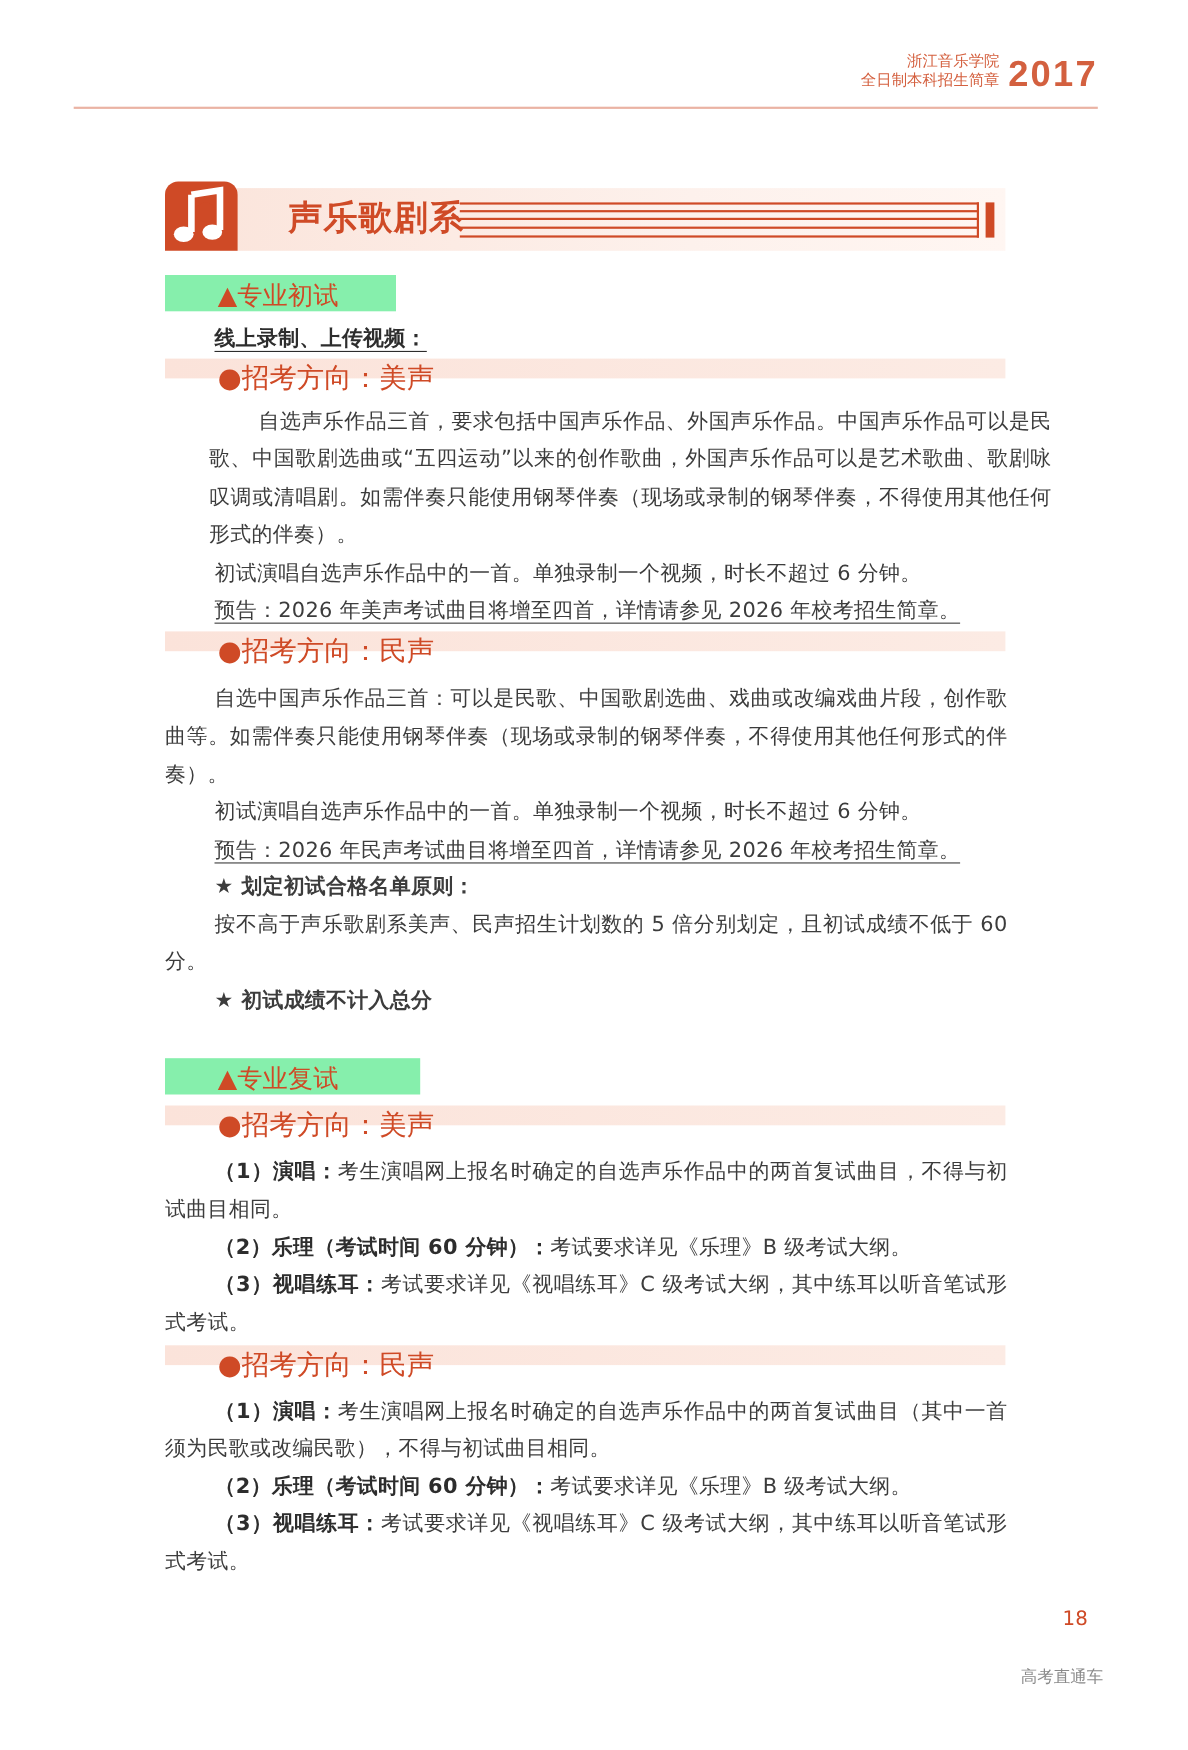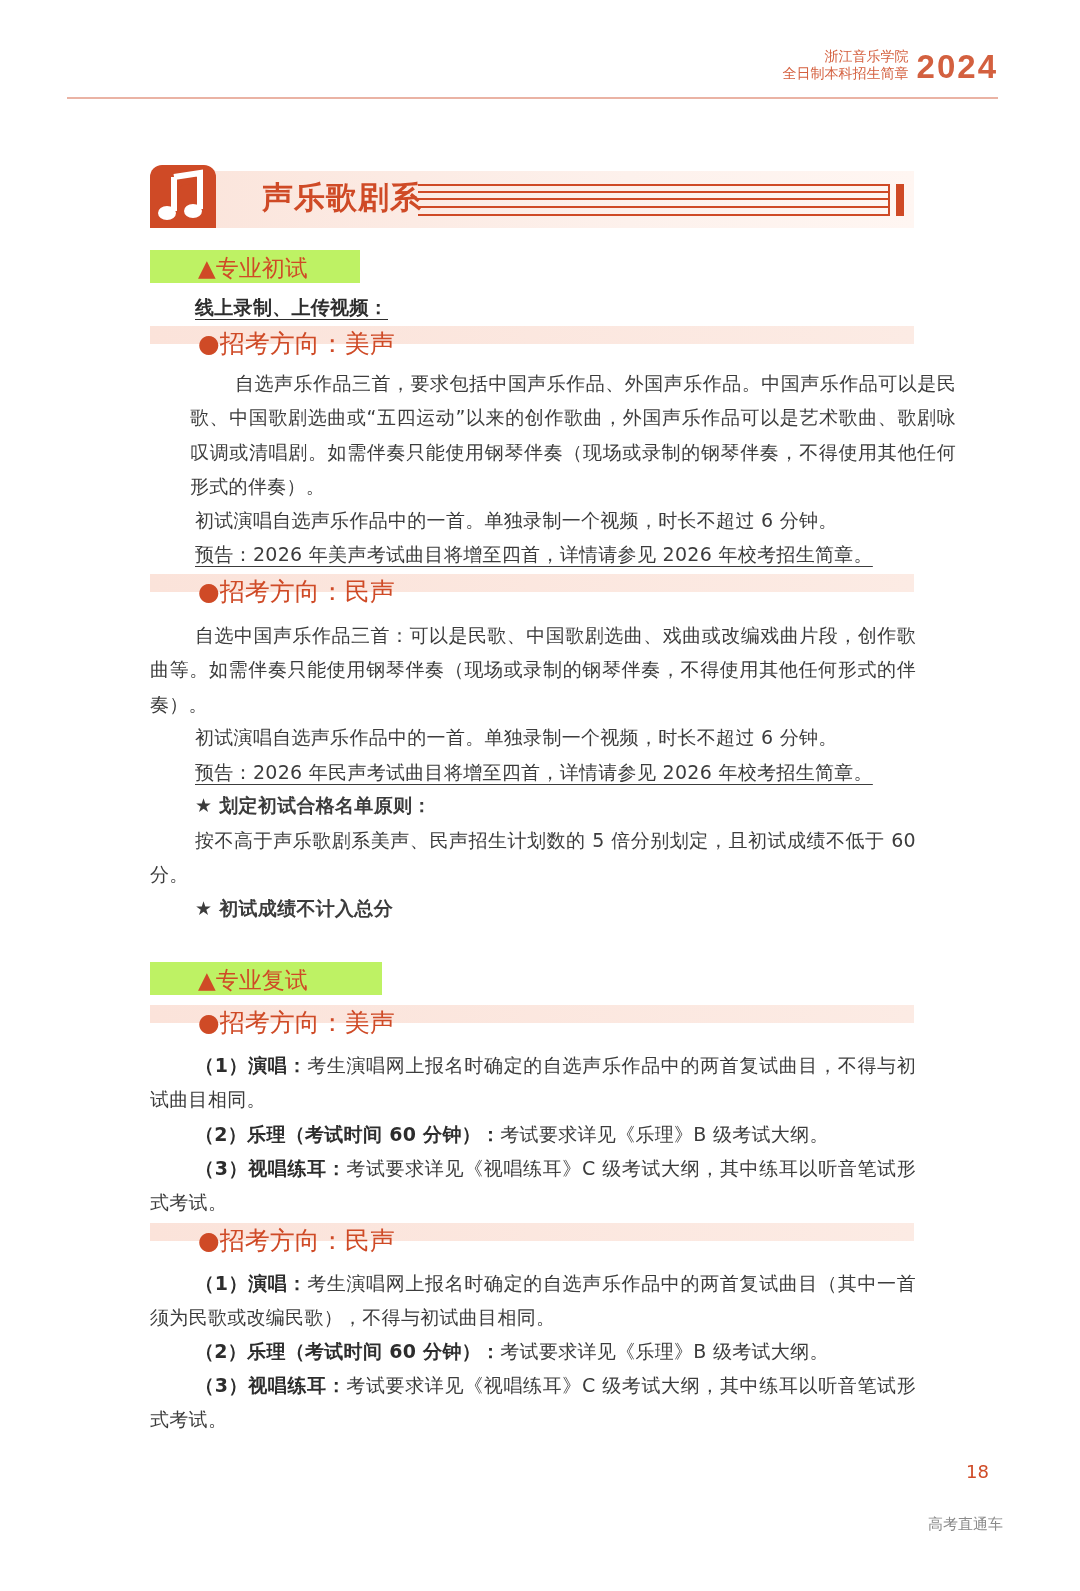--- a/index.html
+++ b/index.html
@@ -19,21 +19,21 @@
     background: linear-gradient(90deg, #fbe5dc 0%, #fdf1ec 60%, #fff6f2 100%); }
   .banner-icon { position: absolute; left: 0; top: 0; width: 66px; height: 63px; background: #cf4a26;
     border-top-left-radius: 12px; border-top-right-radius: 12px; }
   .banner-title { position: absolute; left: 88px; top: 12px; font-size: 31px; font-weight: bold; color: #cf4a26;
     font-family: "DejaVu Serif", serif; letter-spacing: 1px; margin-left: 24px; }
   .staff { position: absolute; left: 268px; top: 19px; width: 472px; height: 32px; }
   .staff .line { position: absolute; left: 0; width: 472px; height: 2px; background: #cf4a26; }
   .staff .bar { position: absolute; right: 0; top: 0; width: 2px; height: 32px; background: #cf4a26; }
   .staff .thick { position: absolute; left: 478px; top: 0; width: 8px; height: 32px; background: #cf4a26; }
 
-  .sec { position: absolute; left: 150px; background: #bef264; height: 33px; }
+  .sec { position: absolute; left: 150px; background: #86efac; height: 33px; }
   .sec span { position: absolute; left: 48px; top: 3px; color: #cf4a26; font-size: 23px; }
   .sub { position: absolute; left: 150px; width: 764px; height: 18px;
     background: linear-gradient(90deg, #fbe3da 0%, #fcebe4 100%); }
   .sub span { position: absolute; left: 48px; top: 1px; color: #cf4a26; font-size: 25px; }
 
   .p { position: absolute; left: 150px; width: 766px; font-size: 19px; line-height: 34.4px; color: #3c3c3c;
     text-align: justify; letter-spacing: 0.3px; }
   .ind { text-indent: 45px; }
   .u { text-decoration: underline; text-underline-offset: 5px; }
   .b { font-weight: bold; color: #2d2d2d; }
@@ -43,21 +43,21 @@
   .wm { position: absolute; left: 928px; top: 1515px; color: #8a8a8a; font-size: 15px; }
 </style>
 </head>
 <body>
 
 <div class="hdr">
   <div class="hdr-text">
     <div>浙江音乐学院</div>
     <div>全日制本科招生简章</div>
   </div>
-  <div class="hdr-year">2024</div>
+  <div class="hdr-year">2017</div>
 </div>
 <div class="hdr-rule"></div>
 
 <div class="banner">
   <div class="banner-bg"></div>
   <div class="banner-icon">
     <svg width="66" height="63" viewBox="0 0 66 63">
       <path d="M24 12 L50 8 L50 44" stroke="#fff" stroke-width="6" fill="none"></path>
       <path d="M24 12 L24 46" stroke="#fff" stroke-width="6" fill="none"></path>
       <ellipse cx="17" cy="48" rx="9" ry="7" fill="#fff"></ellipse>

